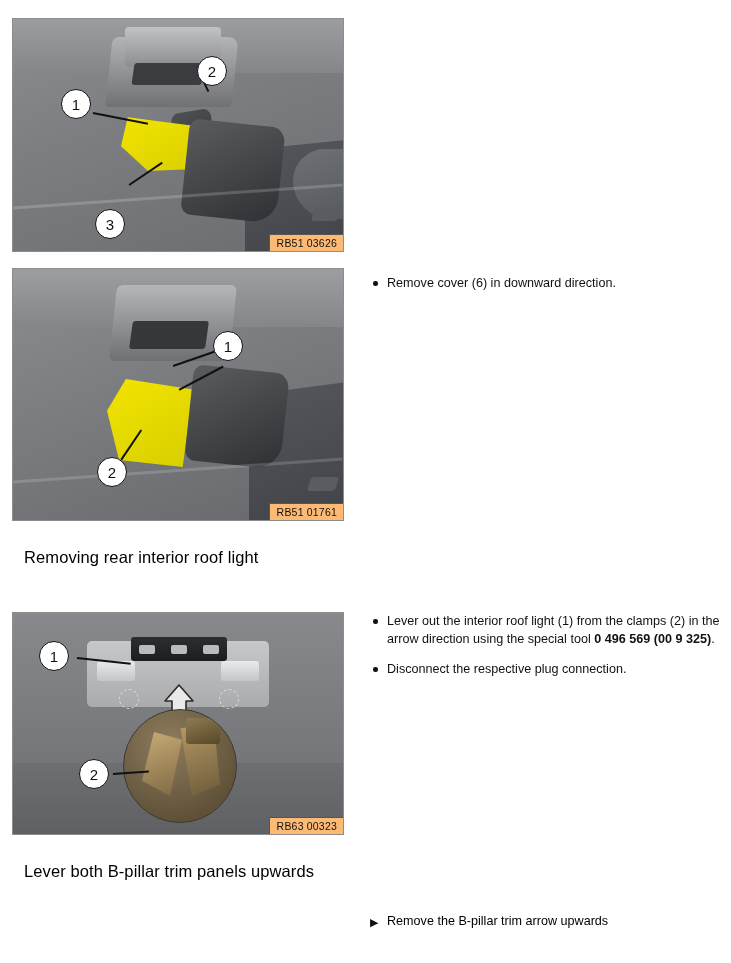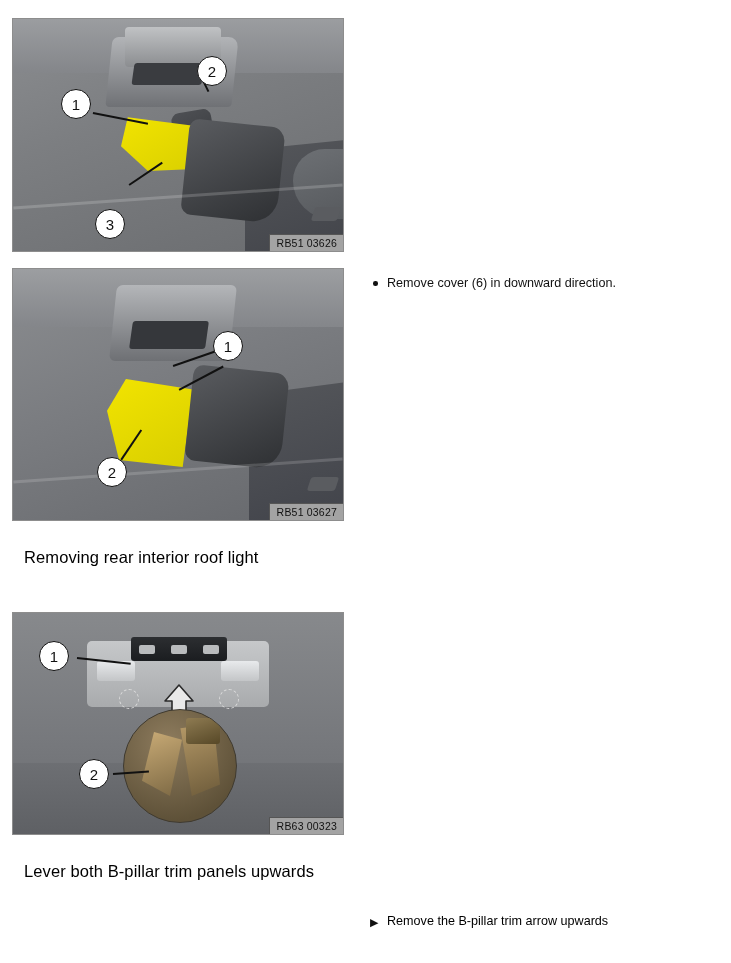--- a/index.html
+++ b/index.html
@@ -30,21 +30,21 @@
     overflow: hidden;
   }
   .fig1 { left: 12px; top: 18px; width: 330px; height: 232px; }
   .fig2 { left: 12px; top: 268px; width: 330px; height: 251px; }
   .fig3 { left: 12px; top: 612px; width: 330px; height: 221px; }
 
   .fig-caption {
     position: absolute;
     right: 0;
     bottom: 0;
-    background: #a3a3a3;
+    background: #fdba74;
     border-left: 1px solid #555;
     border-top: 1px solid #555;
     font-size: 10.5px;
     letter-spacing: 0.2px;
     padding: 2px 6px 2px 7px;
     color: #111;
     font-family: "Liberation Sans", sans-serif;
   }
 
   
@@ -361,21 +361,21 @@
     <div class="f2-trimline"></div>
     <div class="f2-vent"></div>
 
     <div class="leader" style="left:160px; top:96px; width:52px; transform: rotate(-19deg);"></div>
     <div class="leader" style="left:166px; top:120px; width:50px; transform: rotate(-28deg);"></div>
     <div class="leader" style="left:108px; top:190px; width:36px; transform: rotate(-56deg);"></div>
 
     <div class="callout" style="left:200px; top:62px;">1</div>
     <div class="callout" style="left:84px; top:188px;">2</div>
 
-    <div class="fig-caption">RB51 03627</div>
+    <div class="fig-caption">RB51 01761</div>
   </div>
 
   <div class="bullets bullets-1">
     <div class="bullet">
       <span>Remove cover (6) in downward direction.</span>
     </div>
   </div>
 
   <div class="heading h-rear-light">Removing rear interior roof light</div>
 
@@ -406,18 +406,26 @@
 
     <div class="leader" style="left:64px; top:44px; width:54px; transform: rotate(6deg);"></div>
     <div class="leader" style="left:100px; top:160px; width:36px; transform: rotate(-4deg);"></div>
 
     <div class="callout" style="left:26px; top:28px;">1</div>
     <div class="callout" style="left:66px; top:146px;">2</div>
 
     <div class="fig-caption">RB63 00323</div>
   </div>
 
+  <div class="bullets bullets-2">
+    <div class="bullet">
+      <span>Lever out the interior roof light (1) from the clamps (2) in the arrow direction using the special tool </span><span class="b-strong">0 496 569 (00 9 325)</span><span>.</span>
+    </div>
+    <div class="bullet">
+      <span>Disconnect the respective plug connection.</span>
+    </div>
+  </div>
 
   <div class="heading h-bpillar">Lever both B-pillar trim panels upwards</div>
 
   <div class="arrow-item">Remove the B-pillar trim arrow upwards</div>
 
 </div>
 
 </body></html>

